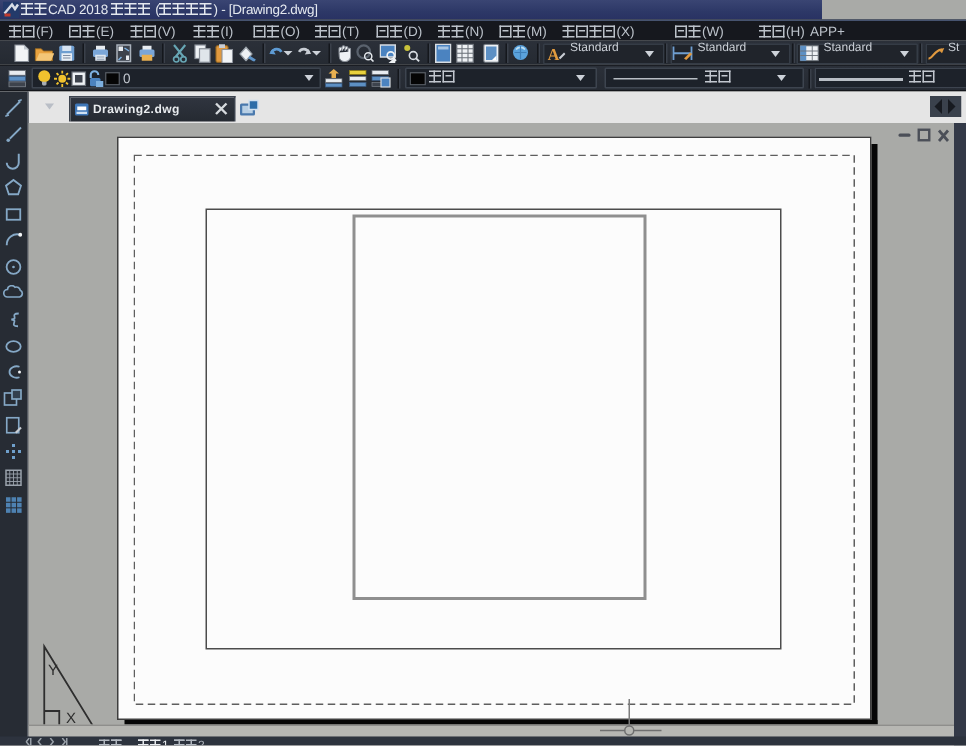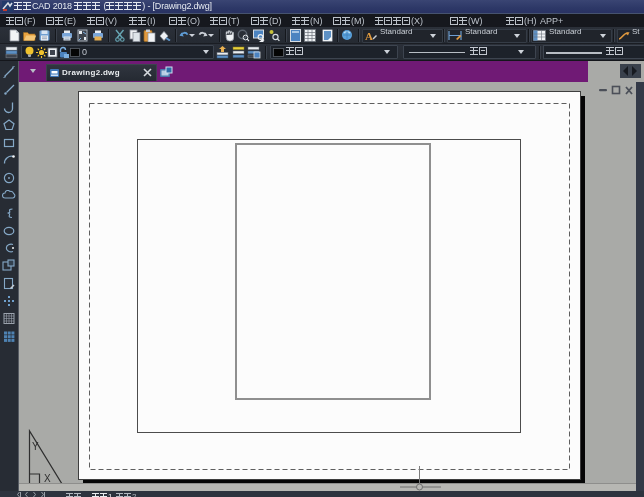--- a/index.html
+++ b/index.html
@@ -8,35 +8,35 @@
 
 .h{display:inline-block;width:8px;height:8px;margin-right:1px;vertical-align:-1px;
 background-image:linear-gradient(currentColor,currentColor),linear-gradient(currentColor,currentColor),linear-gradient(currentColor,currentColor),linear-gradient(currentColor,currentColor);
 background-size:8px 1px,8px 1px,8px 1px,1px 8px;
 background-position:0 0,0 3px,0 7px,3px 0;background-repeat:no-repeat}
 .h.s{width:7px;height:7px;background-size:7px 1px,7px 1px,7px 1px,1px 7px !important;background-position:0 0,0 3px,0 6px,3px 0 !important}
 .h.b{background-image:linear-gradient(currentColor,currentColor),linear-gradient(currentColor,currentColor),linear-gradient(currentColor,currentColor),linear-gradient(currentColor,currentColor),linear-gradient(currentColor,currentColor);
 background-size:8px 1px,8px 1px,1px 8px,1px 8px,4px 1px;
 background-position:0 0,0 7px,0 0,7px 0,2px 3px}
 
-#titlebar{left:0;top:0;width:644px;height:13px;background:linear-gradient(#3a4573,#2d3867 60%,#293263)}
+#titlebar{left:0;top:0;width:548px;height:13px;background:linear-gradient(#3a4573,#2d3867 60%,#293263)}
 #titlebar .txt{position:absolute;left:14px;top:1px;font-size:9px;color:#e4e8ef;white-space:nowrap;letter-spacing:-0.2px}
 
 #menubar{left:0;top:13px;width:644px;height:14px;background:#16181e;border-top:1px solid #46536f}
 .mi{position:absolute;top:2px;font-size:9px;color:#bcc2ca;white-space:nowrap}
 
 #tb1{left:0;top:27px;width:644px;height:17px;background:linear-gradient(#2b3039,#252a32);border-bottom:1px solid #1a1d23}
 #tb2{left:0;top:44px;width:644px;height:17px;background:linear-gradient(#2b3039,#252a32);border-bottom:1px solid #14161b}
 .sep{position:absolute;top:2px;width:1px;height:13px;background:#14171c;box-shadow:1px 0 0 #3a404a}
 .ic{position:absolute}
 .combo{position:absolute;height:14px;background:#1d222a;border:1px solid #3d444f;border-radius:1px}
 .ct{position:absolute;font-size:8px;color:#ccd1d8;top:0;white-space:nowrap}
 .dar{position:absolute;width:0;height:0;border-left:3px solid transparent;border-right:3px solid transparent;border-top:4px solid #cdd2d9}
 
-#tabbar{left:0;top:61px;width:588px;height:21px;background:#701a75}
+#tabbar{left:0;top:61px;width:644px;height:21px;background:#e5e5e5}
 #tab{position:absolute;left:46px;top:3px;width:111px;height:17px;background:linear-gradient(#30353f,#252a32);border:1px solid #3c434e;border-bottom:none}
 #tab .t{position:absolute;left:15px;top:3px;font-size:8px;font-weight:bold;color:#e8ebee;letter-spacing:0.3px}
 
 #leftbar{left:0;top:61px;width:19px;height:436px;background:#272c34;border-right:1px solid #565b63}
 
 #canvas{left:19px;top:82px;width:617px;height:401px;background:#a9aaa7}
 #rightstrip{left:636px;top:82px;width:8px;height:415px;background:#333947}
 #scrollstrip{left:19px;top:483px;width:617px;height:8px;background:#b7b7b3;border-top:1px solid #8e8e8c}
 #bottombar{left:0;top:491px;width:644px;height:6px;background:#2d333e;overflow:hidden}
 

